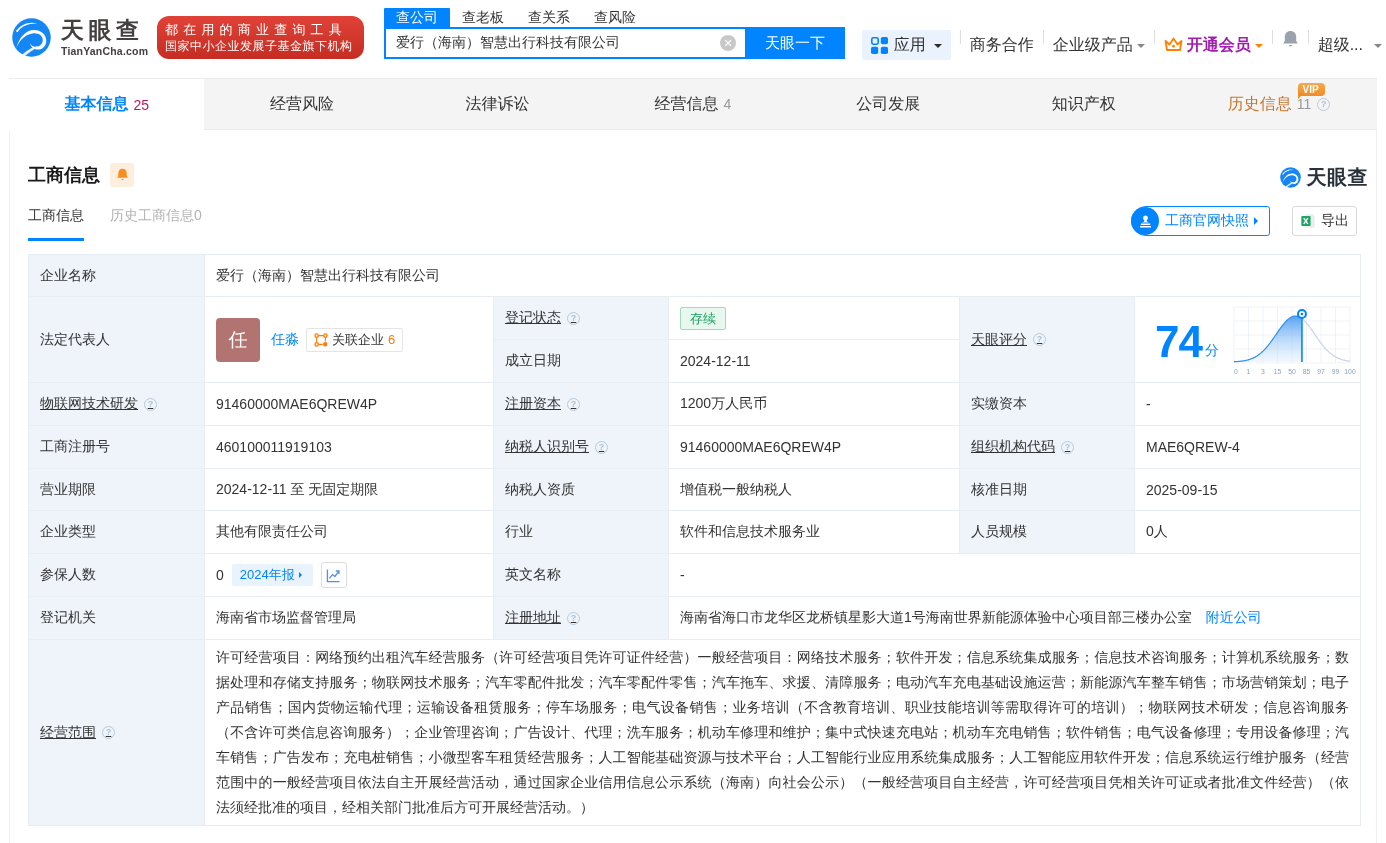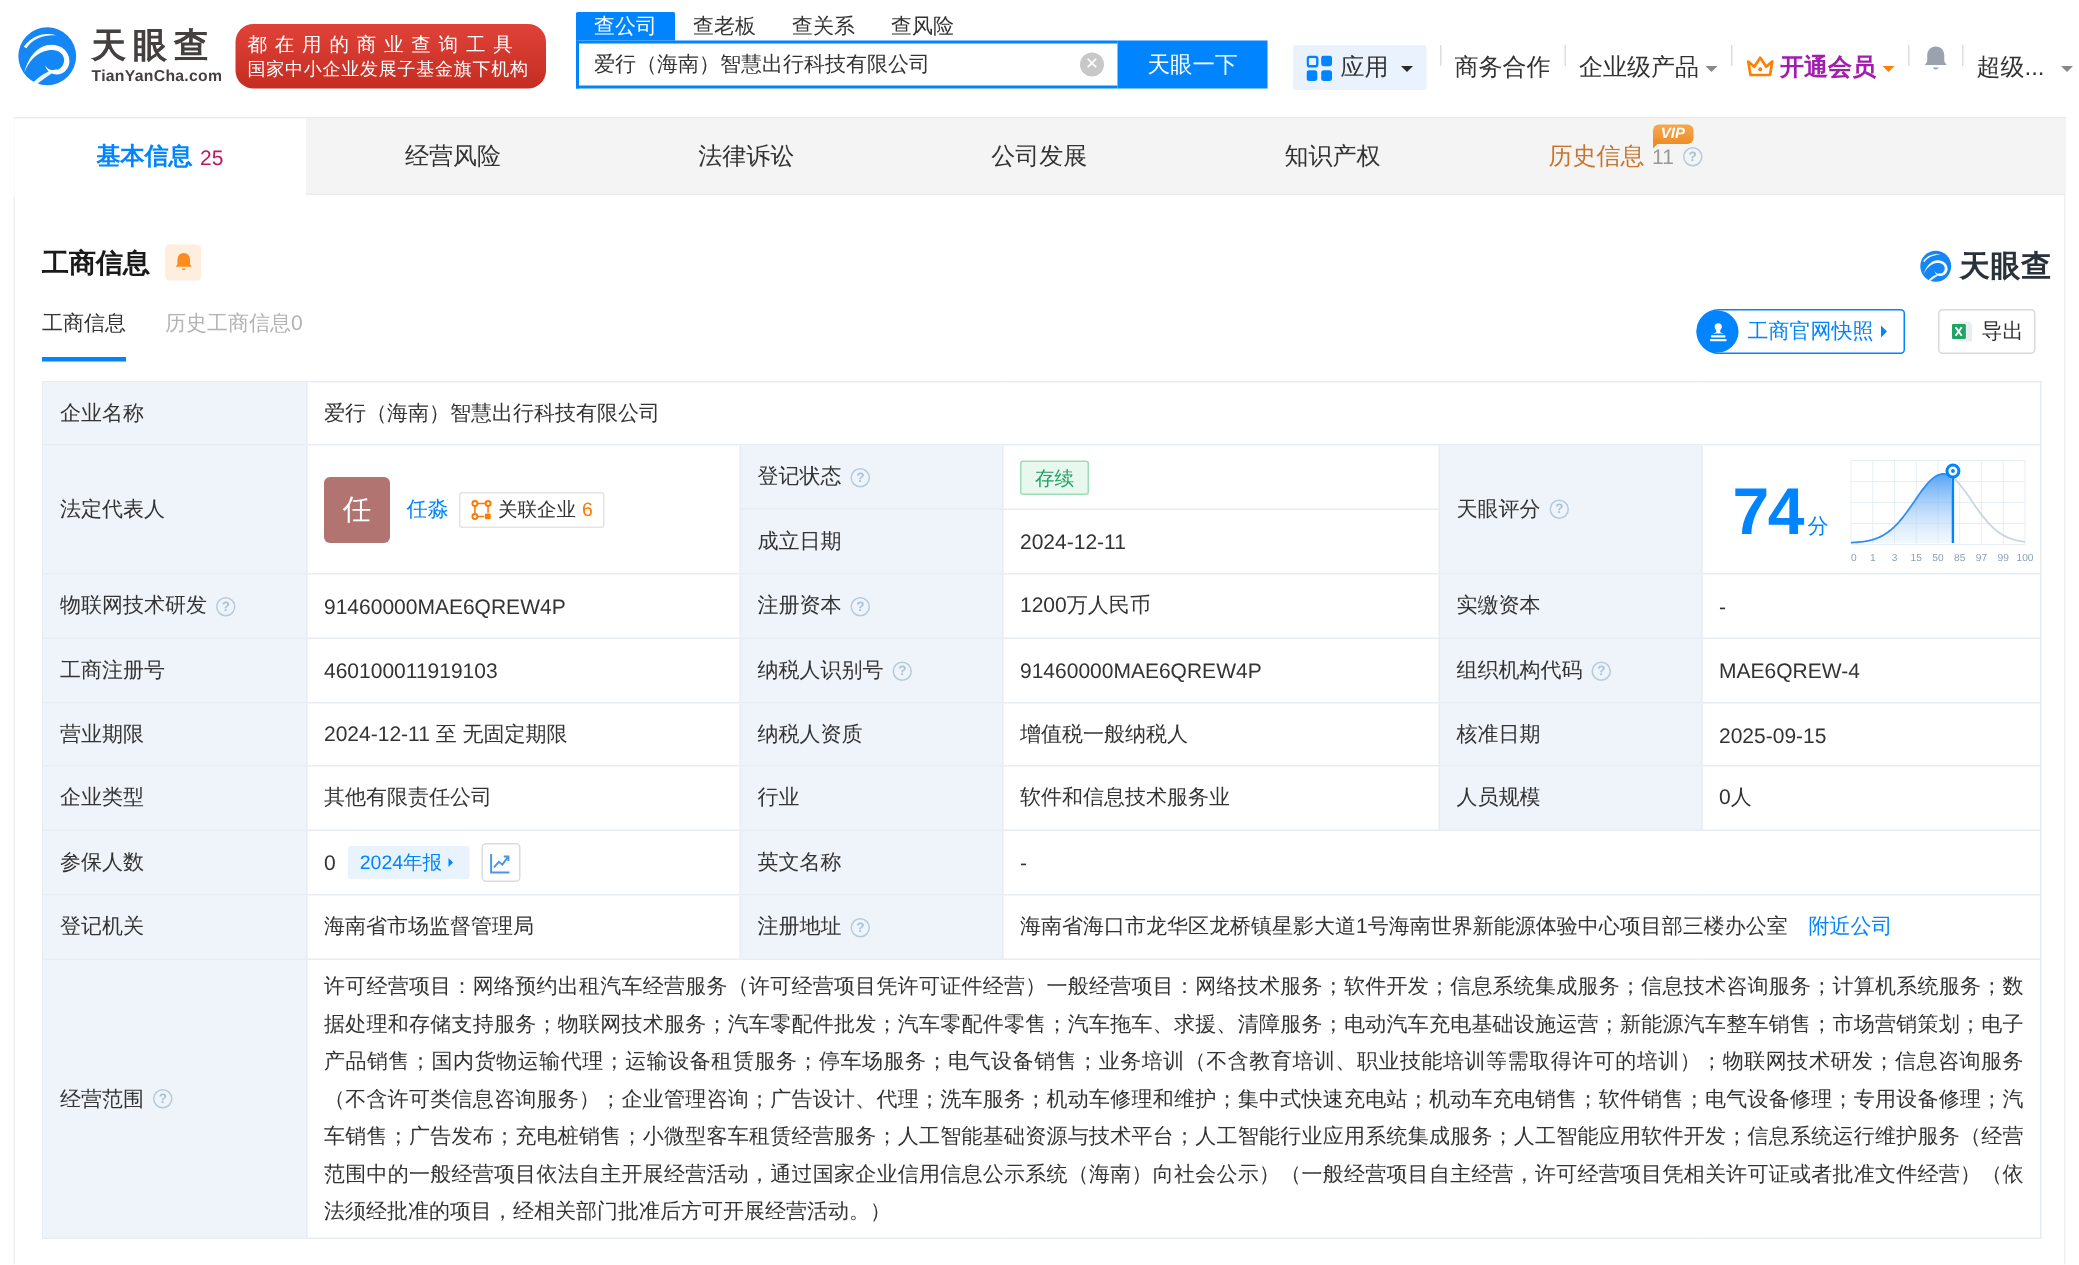--- a/index.html
+++ b/index.html
@@ -52,21 +52,21 @@
     border-top:1px solid #ececec; border-bottom:1px solid #ececec; display:flex; }
   .ctab { width:195.4px; height:100%; display:flex; align-items:center; justify-content:center;
     font-size:16px; color:#333; cursor:pointer; position:relative; }
   .ctab .cnt { font-size:14px; color:#999; margin-left:5px; }
   .ctab.active { background:#fff; height:52px; margin-bottom:-1px; border-bottom:1px solid #fff; }
   .ctab.active .lbl { color:#0084ff; font-weight:bold; }
   .ctab.active .cnt { color:#be185d; }
   .ctab.hist .lbl { color:#c8742b; }
   .ctab.hist .cnt { color:#999; }
   .vip-badge { position:absolute; top:4px; right:52px; background:linear-gradient(180deg,#f6a84c,#ee8d28);
-    color:#fff; font-size:10px; font-weight:bold; font-style:italic; border-radius:4px 4px 4px 0;
+    color:#fff; font-size:10px; font-weight:bold; border-radius:4px 4px 4px 0;
     padding:1px 6px 1px 5px; line-height:11px;text-align:right; }
   .vip-badge:after { content:""; position:absolute; left:0; bottom:-3px; border:3px solid transparent;
     border-top-color:#ee8d28; border-left-color:#ee8d28; }
   .qmark { display:inline-block; width:13px; height:13px; border:1px solid #b6cadd; border-radius:50%;
     color:#a9c2d8; font-size:9px; line-height:11px; text-align:center; font-weight:bold; flex:none; }
   .ctab .qmark { margin-left:6px; }
 
   
   .sec-title { position:absolute; left:28px; top:163px; font-size:18px; font-weight:bold; color:#1a1a1a;
     display:flex; align-items:center; }
@@ -91,21 +91,21 @@
     border-radius:3px; background:#fff; color:#333; font-size:14px; cursor:pointer;
     display:flex; align-items:center; justify-content:center; font-family:inherit; }
   .export-btn .t { margin-left:5px; }
 
   
   .info-table { position:absolute; left:28px; top:254px; border-collapse:collapse; table-layout:fixed;
     width:1332px; }
   .info-table td { border:1px solid #e7edf3; font-size:14px; color:#333; padding:0 11px;
     vertical-align:middle; }
   td.lbl { background:#eff4fa; }
-  td.lbl .cellflex { display:flex; align-items:center; }
+  td.lbl .cellflex { display:flex; align-items:center;text-decoration:underline; }
   td.lbl .qmark { margin-left:6px; }
   tr.h42 { height:42px; } tr.h43 { height:43px; }
   .link { color:#0084ff; cursor:pointer; }
 
   .rep-cell { display:flex; align-items:center; }
   .avatar { width:44px; height:44px; background:#b17470; border-radius:4px; color:#fff; font-size:19px;
     display:flex; align-items:center; justify-content:center; flex:none; }
   .rep-name { font-size:14px; margin:0 7px 0 11px; }
   .rel-badge { height:24px; border:1px solid #e4e4e4; border-radius:2px; background:#fff;
     display:flex; align-items:center; padding:0 7px; cursor:pointer; }
@@ -206,20 +206,24 @@
 <div class="tabbar">
   <div class="ctab active">
     <span class="lbl">基本信息</span>
     <span class="cnt">25</span>
   </div>
   <div class="ctab">
     <span class="lbl">经营风险</span>
   </div>
   <div class="ctab">
     <span class="lbl">法律诉讼</span>
+  </div>
+  <div class="ctab">
+    <span class="lbl">经营信息</span>
+    <span class="cnt">4</span>
   </div>
   <div class="ctab">
     <span class="lbl">公司发展</span>
   </div>
   <div class="ctab">
     <span class="lbl">知识产权</span>
   </div>
   <div class="ctab hist">
     <span class="vip-badge">VIP</span>
     <span class="lbl">历史信息</span>

